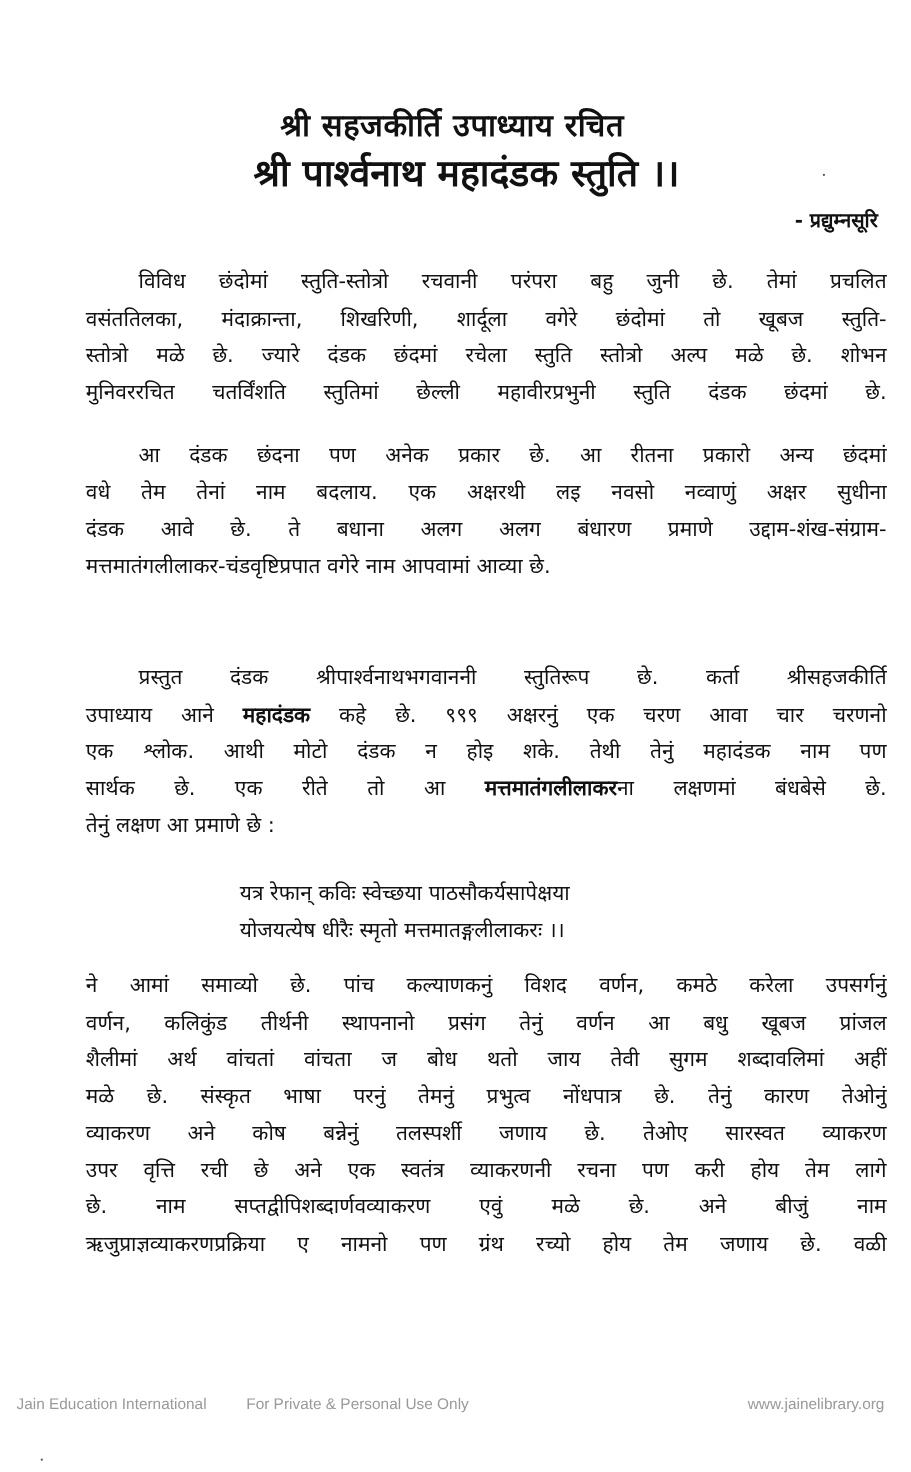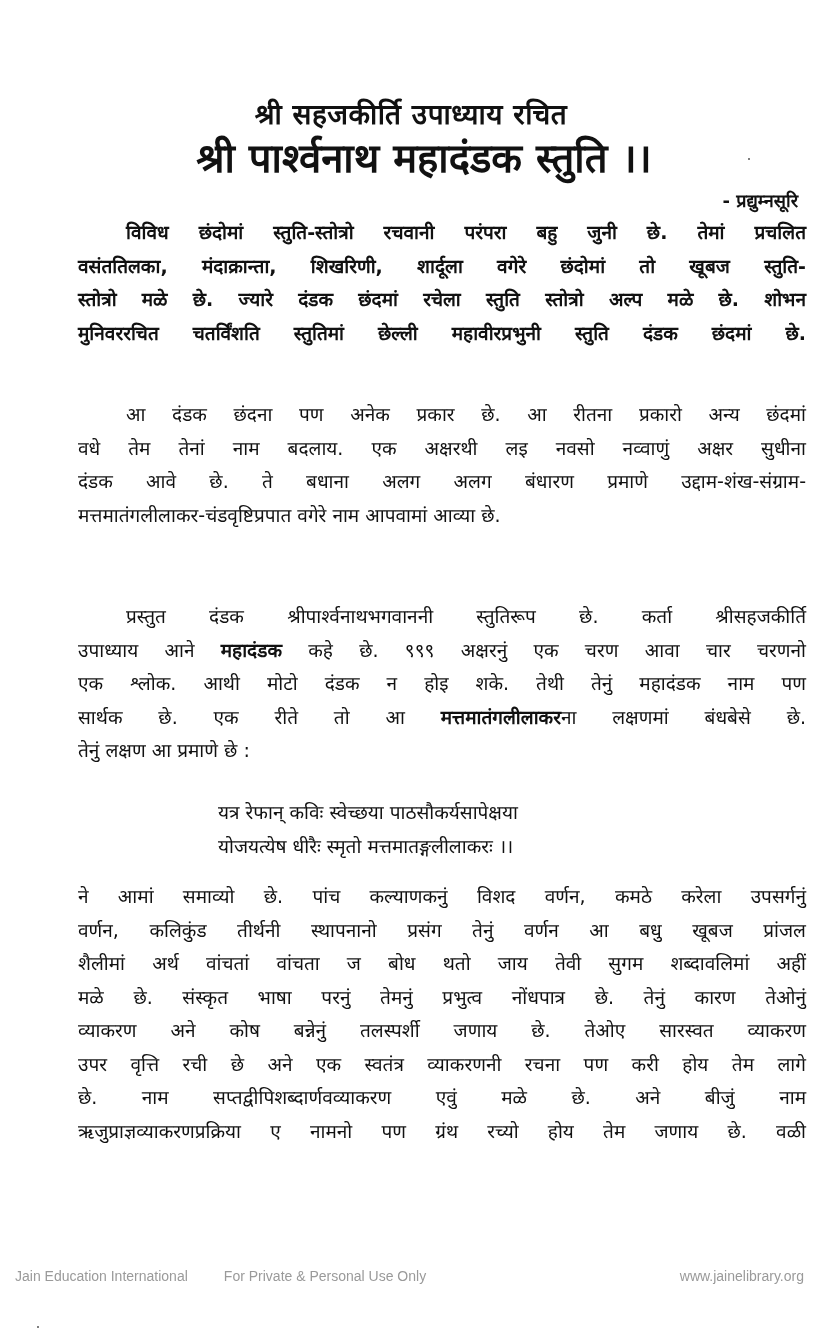--- a/index.html
+++ b/index.html
@@ -32,21 +32,21 @@
     font-family: "DejaVu Sans", "Liberation Sans", sans-serif;
     font-weight: bold;
     font-size: 28px;
     line-height: 38px;
     letter-spacing: 0.5px;
     margin-left: -6px;
   }
   .title {
     font-family: "DejaVu Sans", "Liberation Sans", sans-serif;
     font-weight: bold;
-    font-size: 40px;
+    font-size: 34px;
     line-height: 48px;
     margin-left: 20px;
   }
   .author {
     position: absolute;
     right: 30px;
     top: 186px;
     font-family: "DejaVu Sans", "Liberation Sans", sans-serif;
     font-weight: bold;
     font-size: 18px;
@@ -67,21 +67,21 @@
     white-space: nowrap;
     text-align: justify;
     text-align-last: justify;
   }
   .body-text .line.last {
     text-align-last: left;
   }
   .body-text .line.indent {
     padding-left: 48px;
   }
-  .p1 { top: 216px; font-weight: bold; }
+  .p1 { top: 240px; }
   .p2 { top: 398px; }
   .p3 { top: 600px; }
   .p4 { top: 880px; }
   .b { font-weight: bold; margin-top: 37px; }
   .verse {
     position: absolute;
     left: 218px;
     top: 795px;
     font-family: "DejaVu Sans", "Liberation Sans", sans-serif;
     font-size: 19px;

